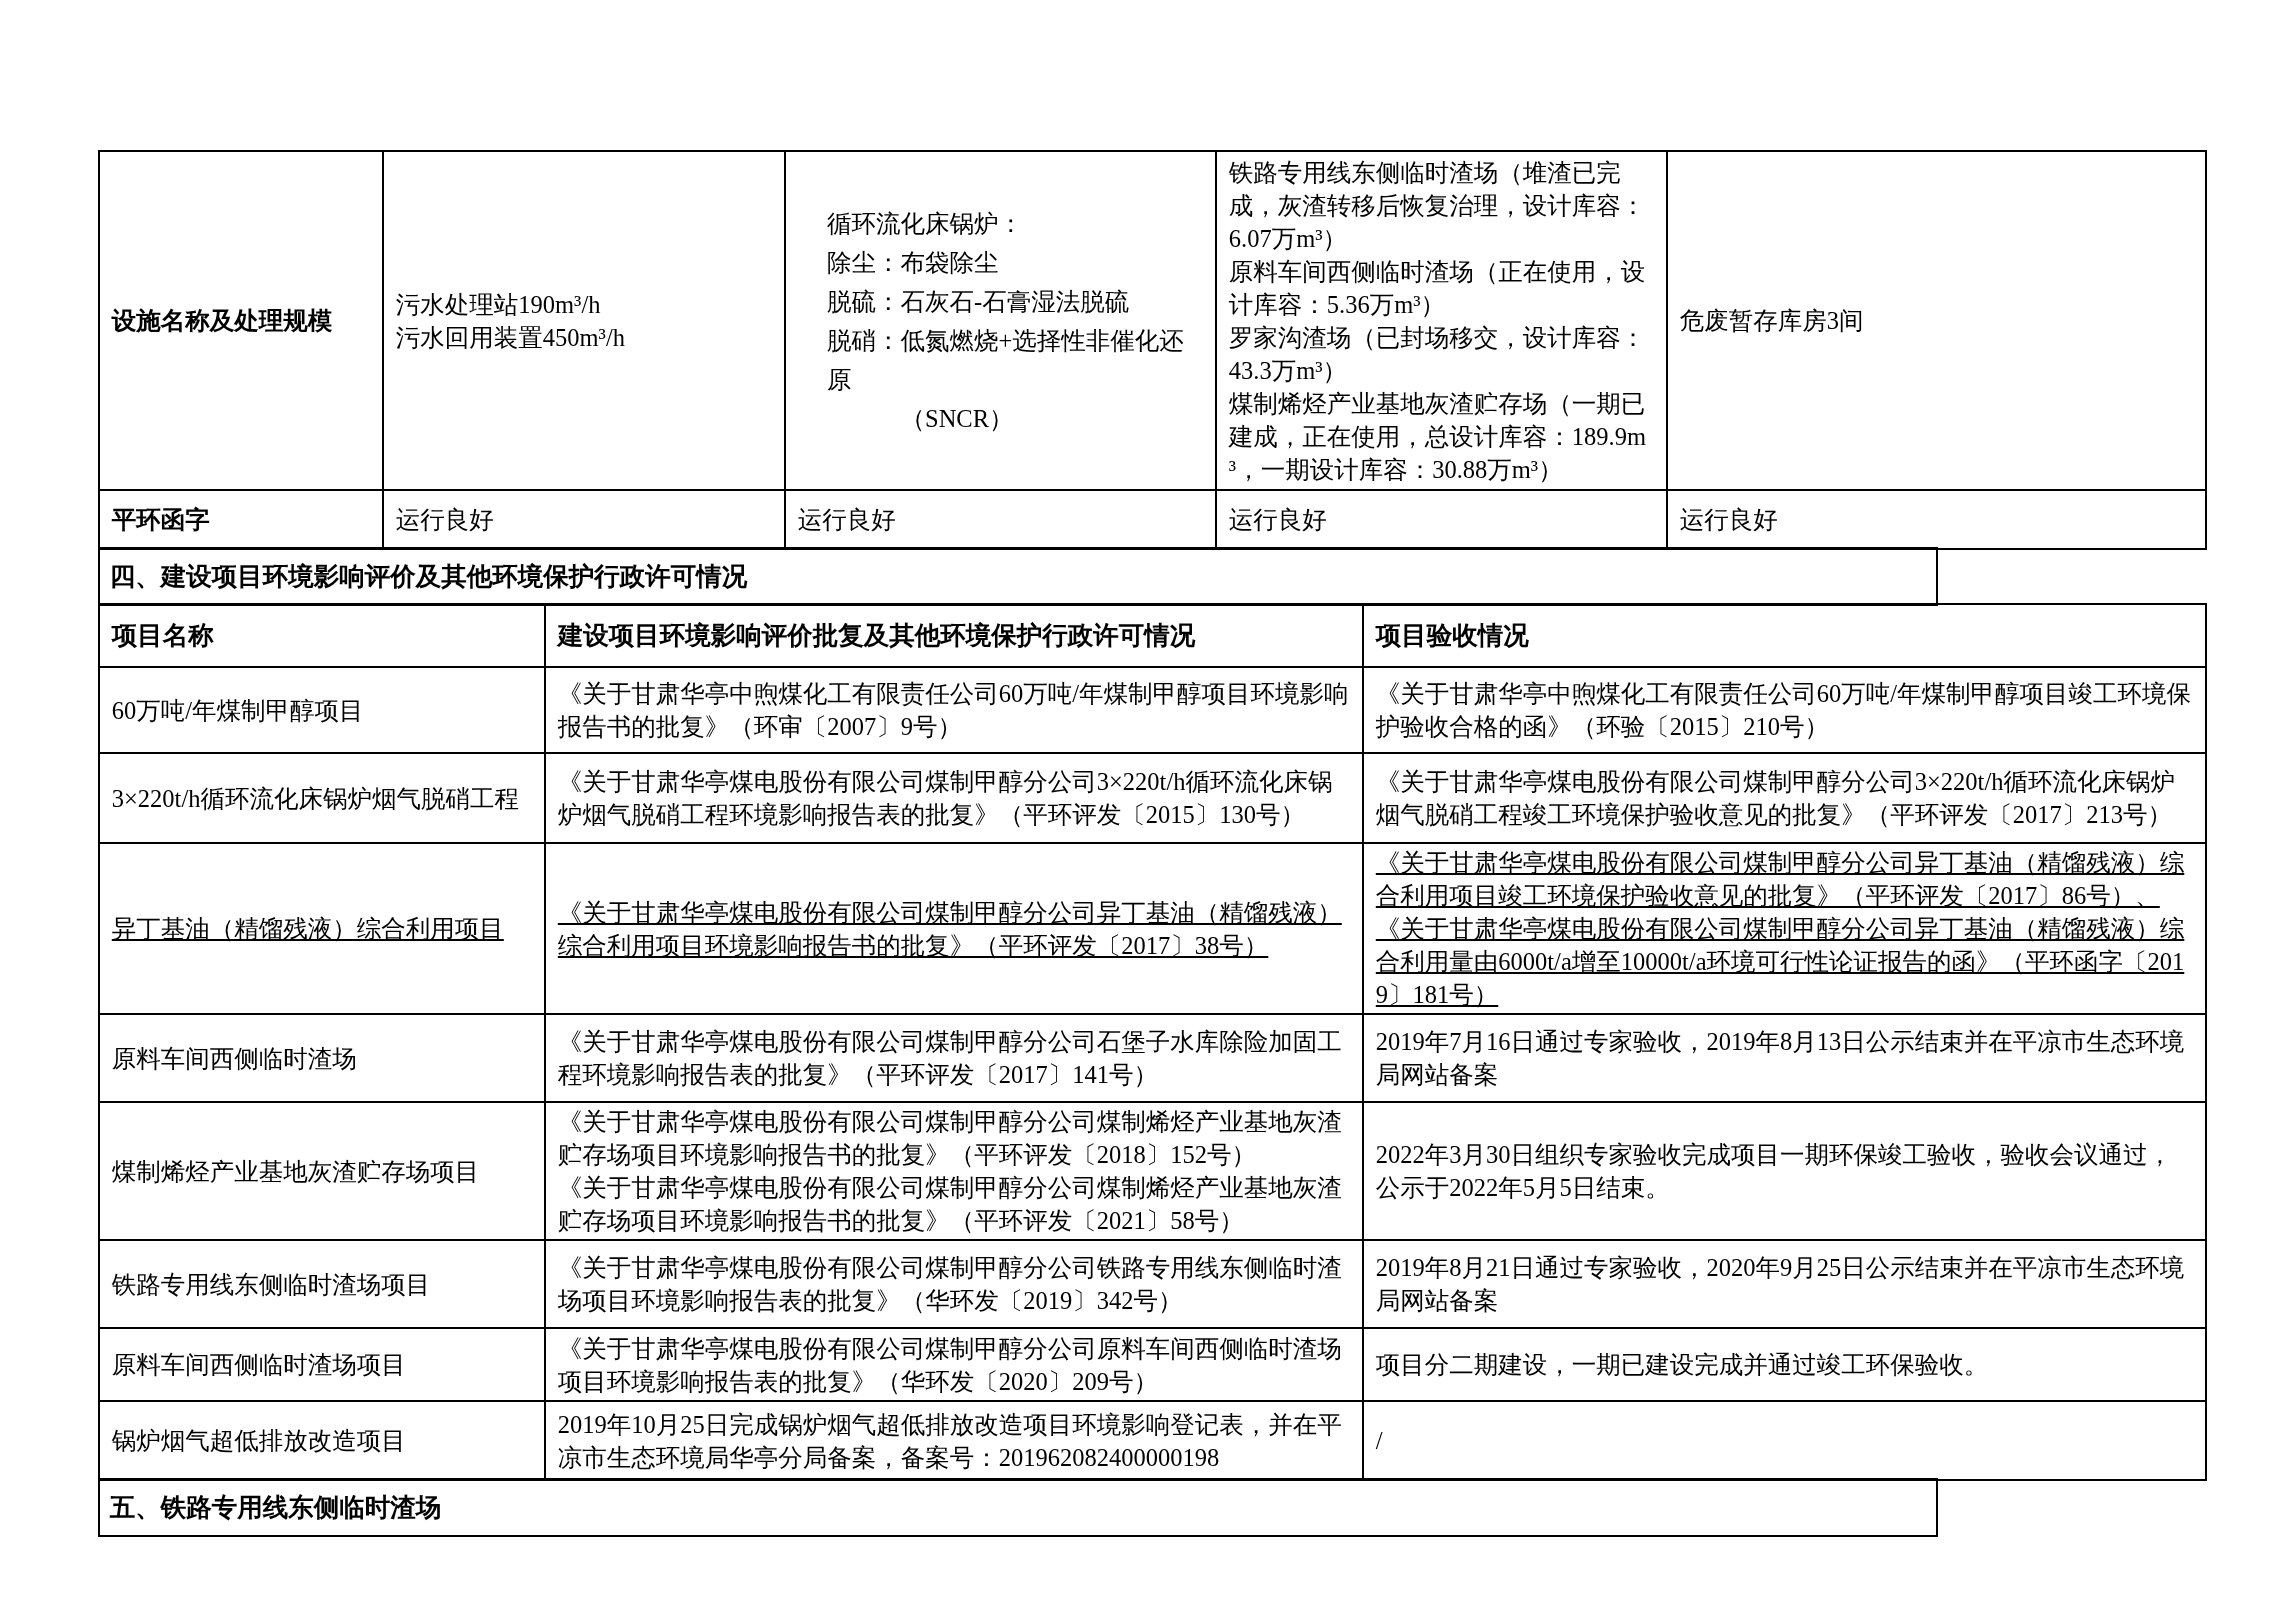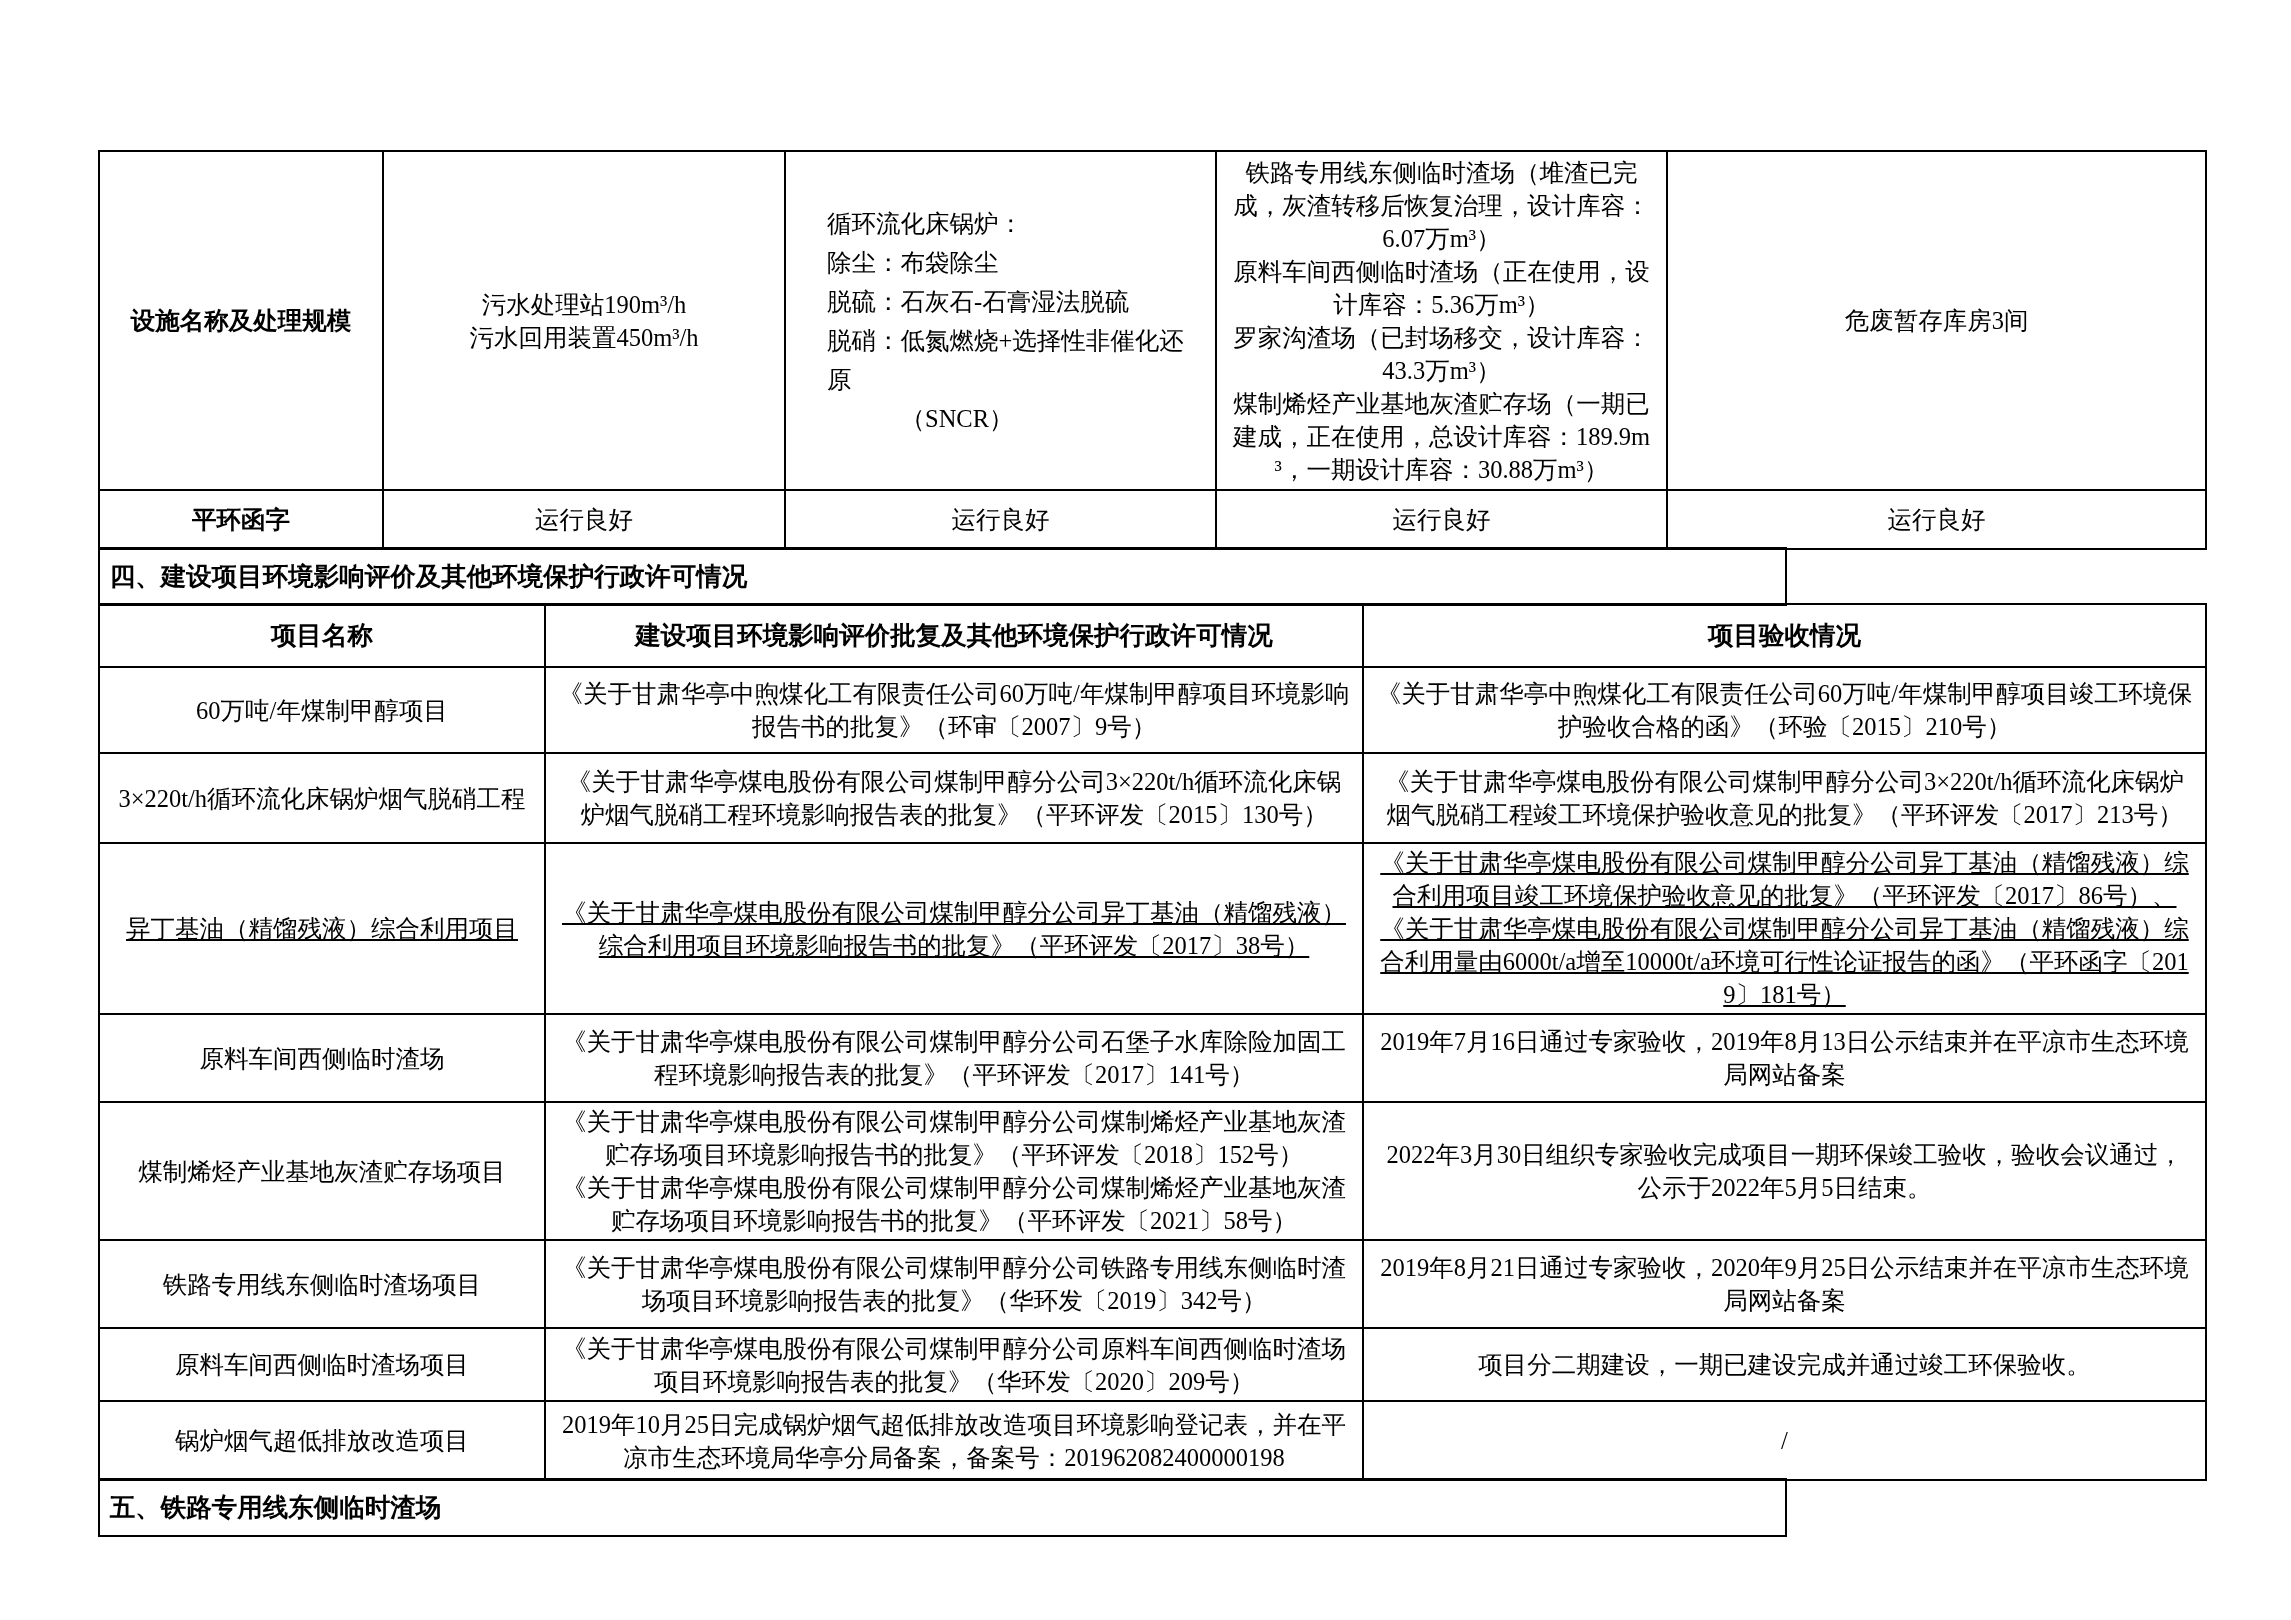--- a/index.html
+++ b/index.html
@@ -5,31 +5,31 @@
   html,body{margin:0;padding:0;background:#e8e8e8;}
   .page{
     position:relative;
     width:2292px;height:1620px;
     background:#ffffff;
     font-family:"Liberation Serif","DejaVu Serif",serif;
     color:#000;
     overflow:hidden;
   }
   .stack{position:absolute;left:98px;top:150px;width:2107px;}
-  table{border-collapse:collapse;table-layout:fixed;width:1689px;}
+  table{border-collapse:collapse;table-layout:fixed;width:1840px;}
   table + table{margin-top:-2.9px;}
   td{
     border:2.9px solid #000;
     padding:2px 11.8px;
     vertical-align:middle;
     font-size:24.5px;
     line-height:33px;
     word-break:break-all;
   }
-  .c{text-align:center;}
+  .c{text-align:left;}
   .pre{white-space:pre-line;}
   .hd{font-family:"Liberation Sans","DejaVu Sans",sans-serif;font-weight:bold;}
   .boiler{ text-align:left;padding-left:41px;line-height:39px;border-radius:9px; }
   .secrow td{height:51px;font-size:25.5px;padding-left:9.8px;}
   .hdr td{height:57px;font-size:25.5px;}
   .r-fac td{height:333px;}
   .r-status td{height:53px;}
   .r-a td{height:80px;}
   .r-b td{height:84px;}
   .r-c td{height:165px;text-decoration:underline;}

